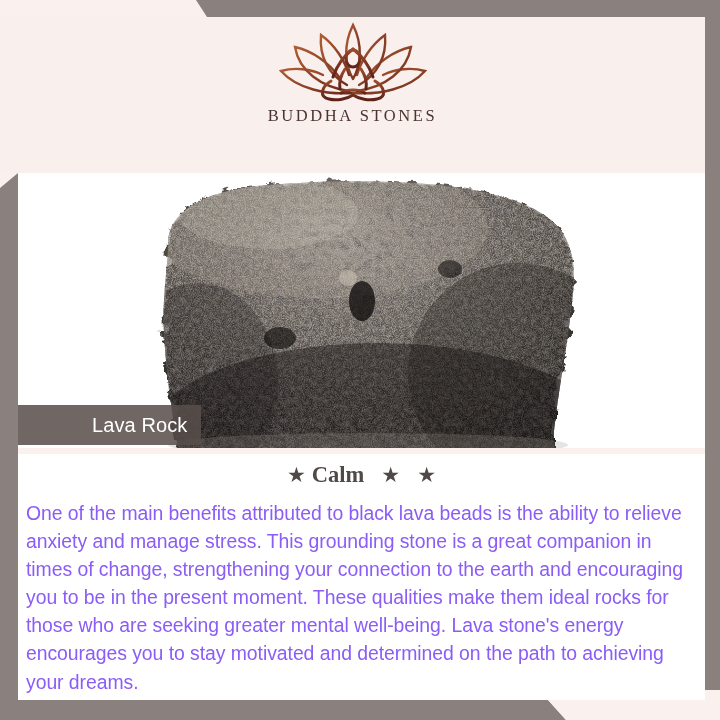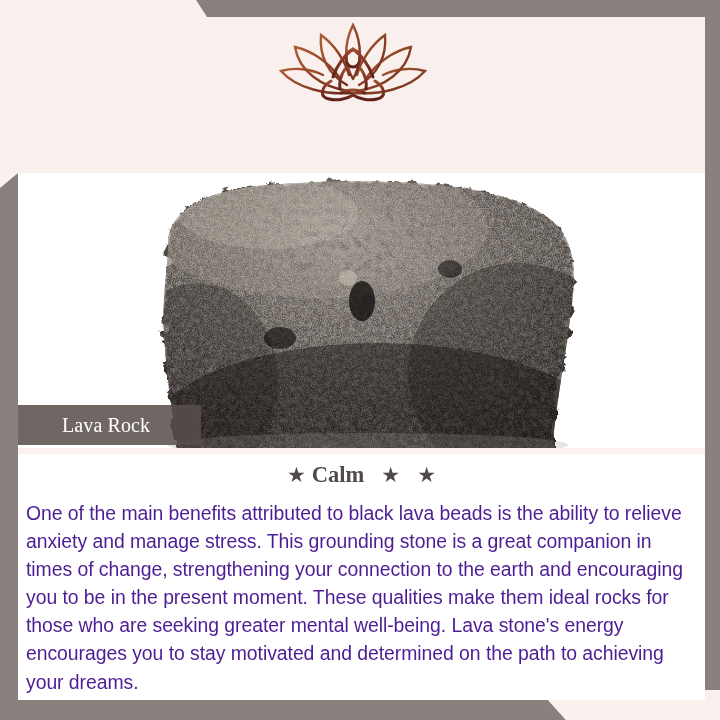--- a/index.html
+++ b/index.html
@@ -113,24 +113,24 @@
     left: 0;
     top: 232px;
     width: 183px;
     height: 40px;
     background: rgba(88, 78, 75, 0.86);
     display: flex;
     align-items: center;
     z-index: 6;
   }
   .photo-caption .cap-text {
-    font-family: Liberation Serif, serif;
+    font-family: Liberation Sans, sans-serif;
     font-size: 20px;
     color: #ffffff;
-    padding-left: 44px;
+    padding-left: 74px;
     white-space: nowrap;
     letter-spacing: 0.1px;
   }
 
   
   .body-zone {
     position: absolute;
     left: 0;
     top: 275px;
     width: 687px;
@@ -177,21 +177,21 @@
   }
 
   .paragraph {
     position: absolute;
     left: 8px;
     top: 51px;
     width: 675px;
     font-family: "Liberation Sans Narrow", "Liberation Sans", sans-serif;
     font-size: 19.4px;
     line-height: 28.1px;
-    color: #4c1d95;
+    color: #8b5cf6;
     text-align: left;
     letter-spacing: -0.05px;
   }
 </style>
 </head>
 <body>
 
 <div id="poster">
 
   <div class="header">
@@ -227,20 +227,21 @@
 
           <ellipse cx="84" cy="39.5" rx="7.2" ry="8.6" fill="none"></ellipse>
 
           <path d="M76 50 C72 56 70 64 71 70"></path>
           <path d="M92 50 C96 56 98 64 97 70"></path>
 
           <path d="M62 62 C52 68 50 78 60 80 C68 82 78 80 84 76 C90 80 100 82 108 80 C118 78 116 68 106 62"></path>
           <path d="M72 74 C78 70 90 70 96 74"></path>
         </g>
       </svg>
+      <div class="brand-name">BUDDHA STONES</div>
     </div>
   </div>
 
 
   <div class="card">
 
     <div class="photo">
       <svg width="687" height="275" viewBox="0 0 687 275">
         <defs>
 

